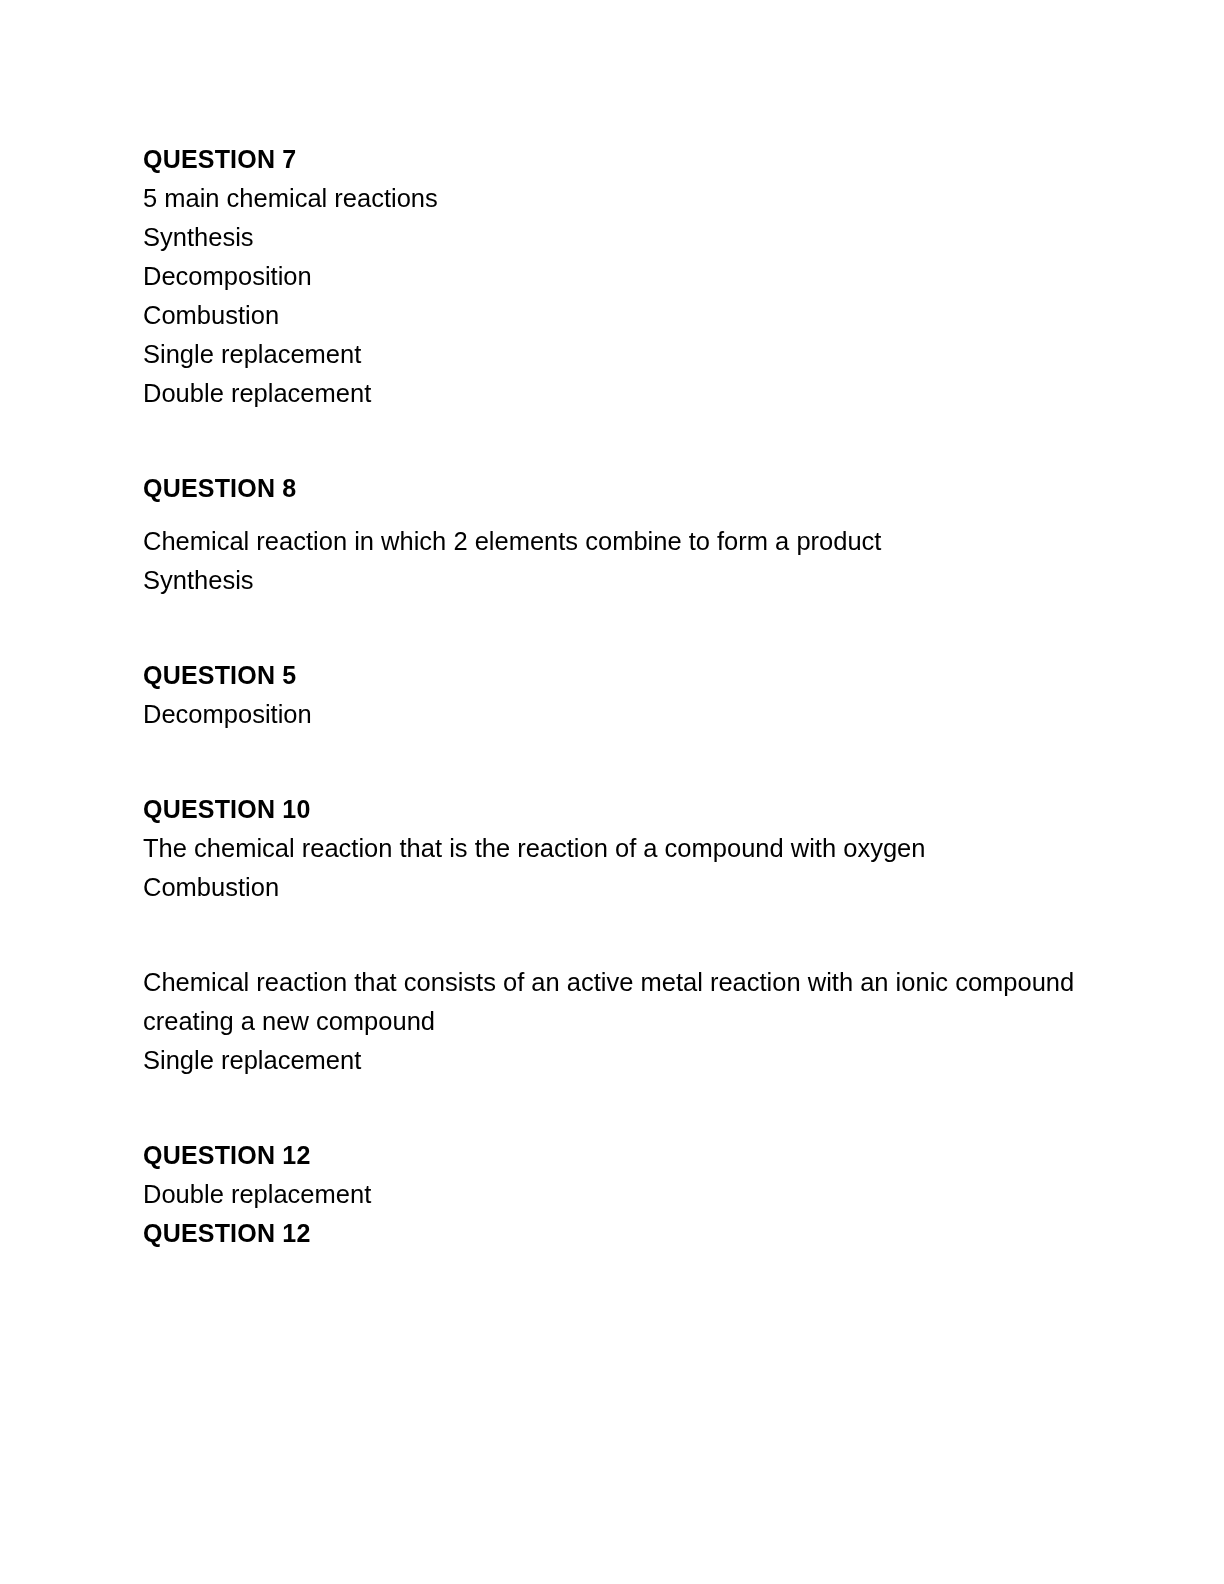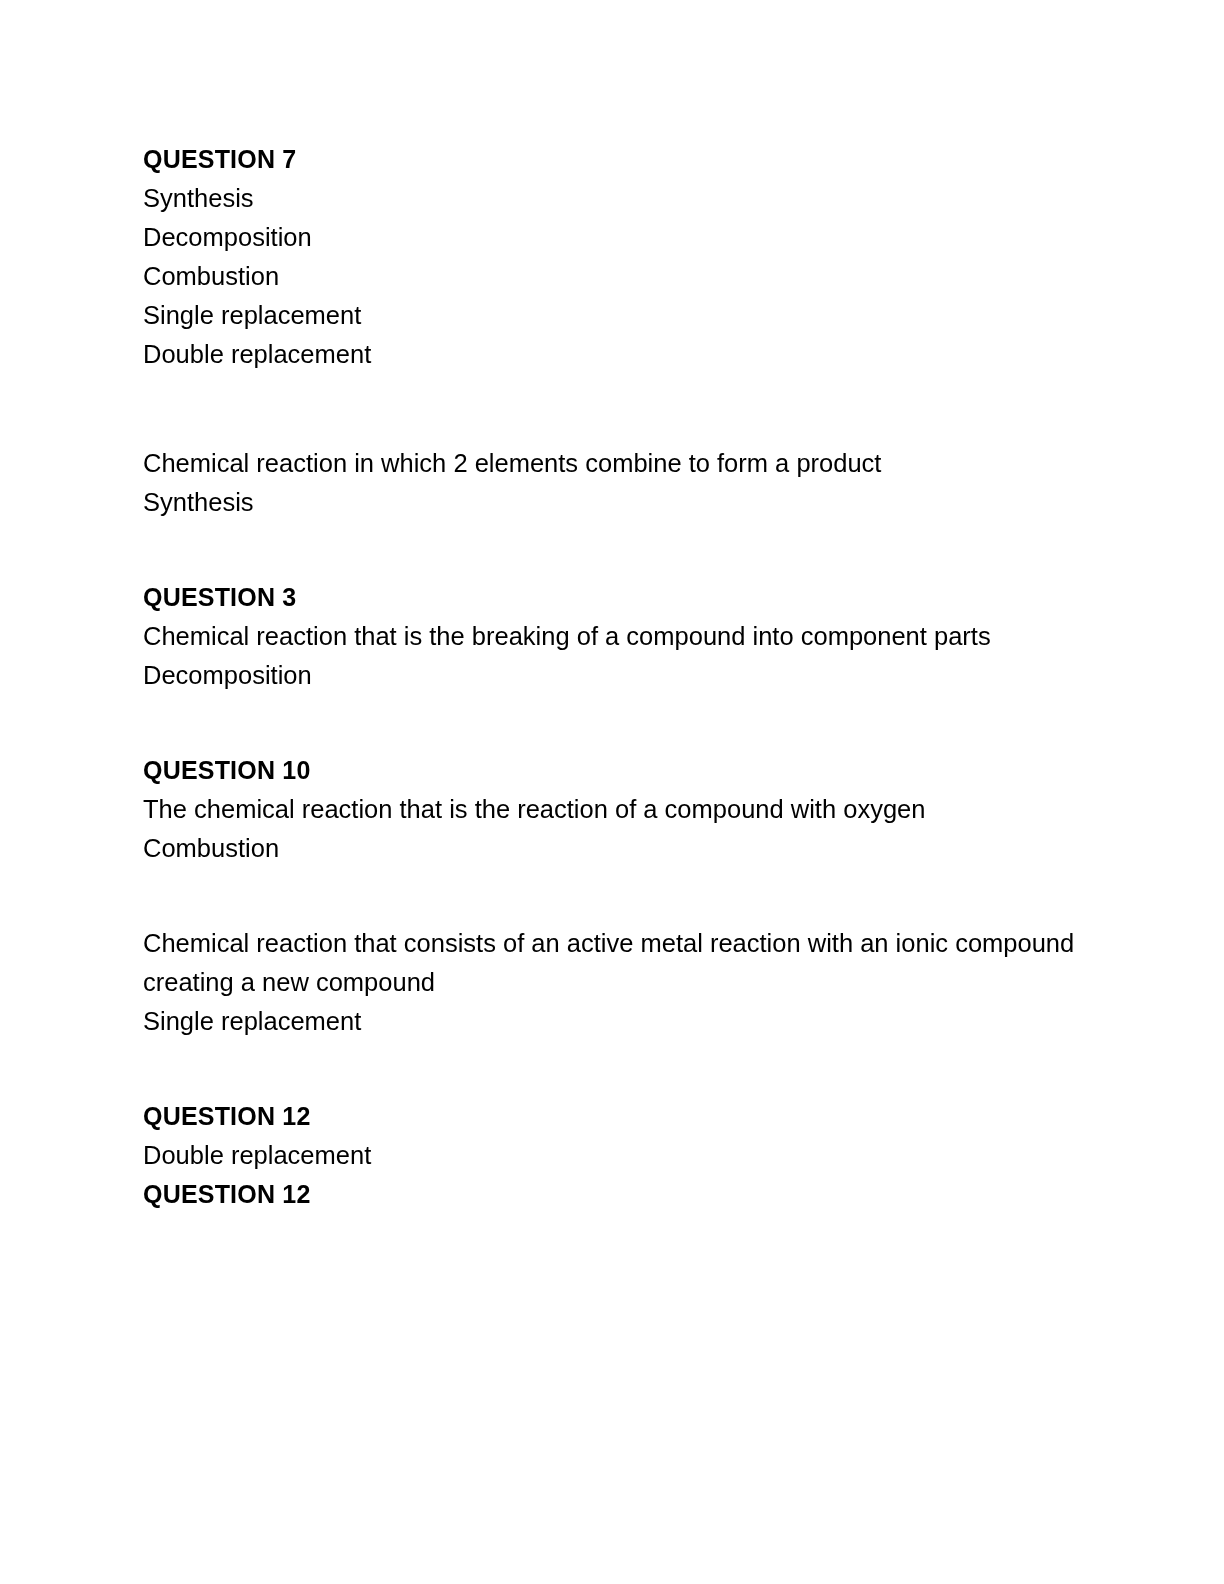--- a/index.html
+++ b/index.html
@@ -55,36 +55,37 @@
   }
 </style>
 </head>
 <body>
 
 <div class="page">
   <div class="doc-body">
 
     <div class="qblock">
       <div class="q-heading">QUESTION 7</div>
+      <div class="q-line">5 main chemical reactions</div>
       <div class="q-line">Synthesis</div>
       <div class="q-line">Decomposition</div>
       <div class="q-line">Combustion</div>
       <div class="q-line">Single replacement</div>
       <div class="q-line">Double replacement</div>
     </div>
 
     <div class="qblock">
+      <div class="q-heading">QUESTION 8</div>
       <div class="q-gap"></div>
       <div class="q-line">Chemical reaction in which 2 elements combine to form a product</div>
       <div class="q-line">Synthesis</div>
     </div>
 
     <div class="qblock">
-      <div class="q-heading">QUESTION 3</div>
-      <div class="q-line">Chemical reaction that is the breaking of a compound into component parts</div>
+      <div class="q-heading">QUESTION 5</div>
       <div class="q-line">Decomposition</div>
     </div>
 
     <div class="qblock">
       <div class="q-heading">QUESTION 10</div>
       <div class="q-line">The chemical reaction that is the reaction of a compound with oxygen</div>
       <div class="q-line">Combustion</div>
     </div>
 
     <div class="qblock">

